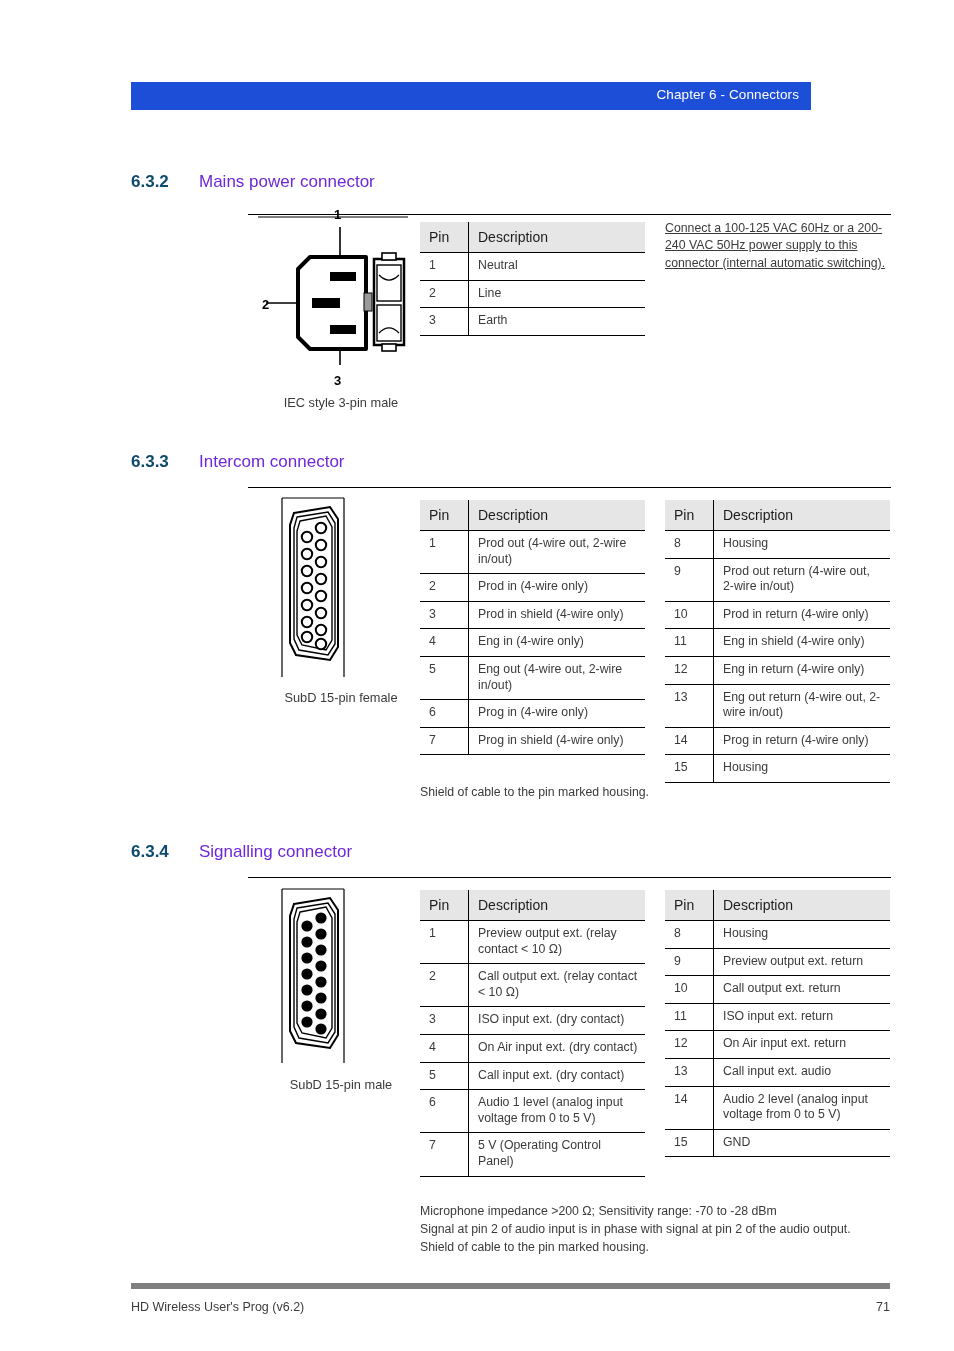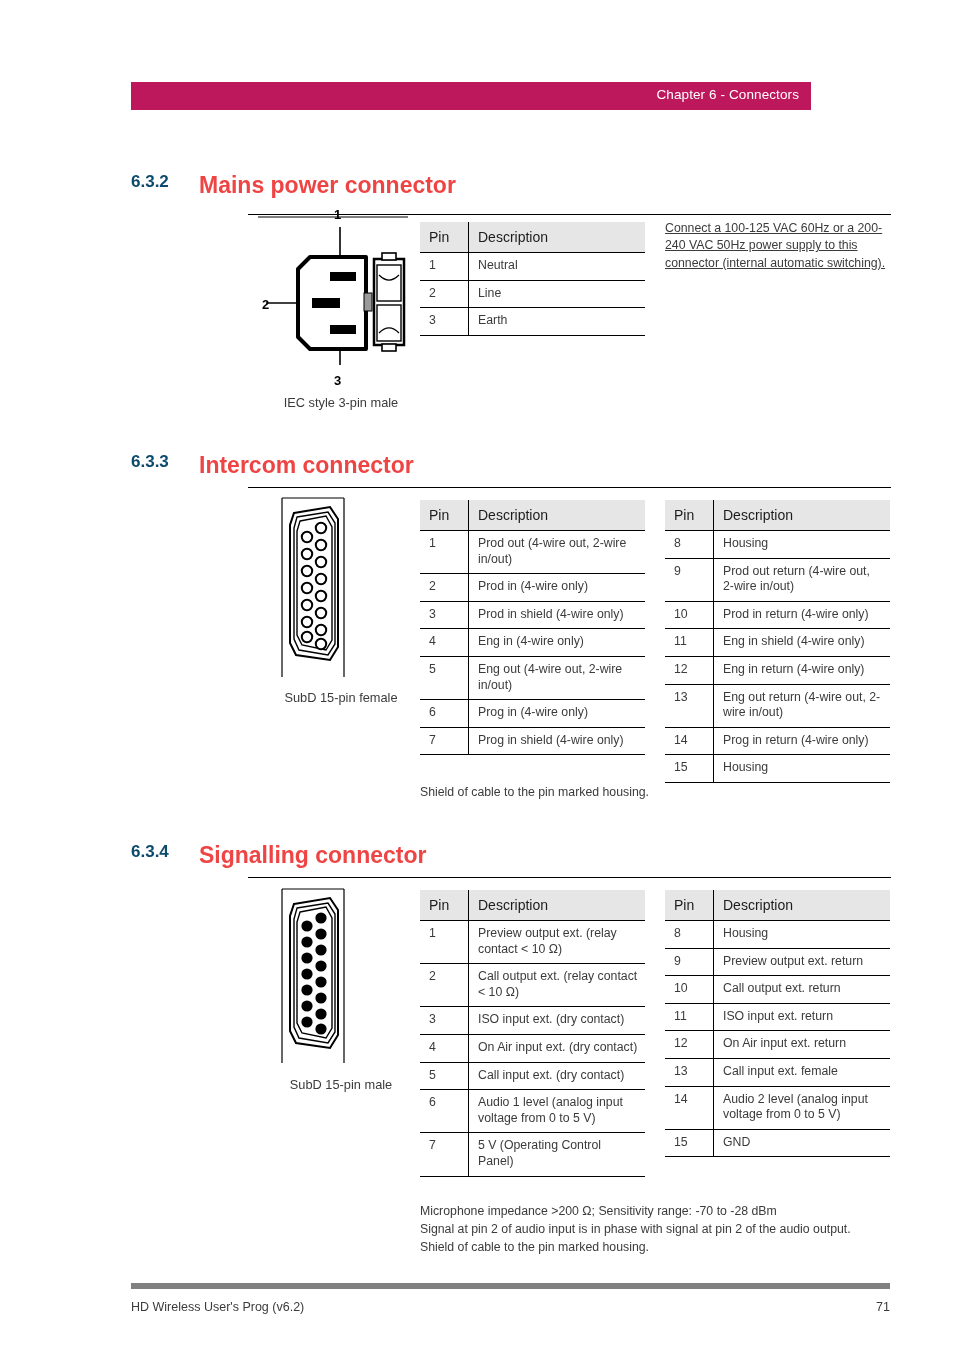--- a/index.html
+++ b/index.html
@@ -16,21 +16,21 @@
     overflow: hidden;
   }
 
   
   .page-header {
     position: absolute;
     left: 131px;
     top: 82px;
     width: 680px;
     height: 28px;
-    background: #be185d;
+    background: #1d4ed8;
   }
   .page-header-text {
     position: absolute;
     right: 12px;
     top: 5px;
     font-size: 13.5px;
     color: #ffffff;
     letter-spacing: .1px;
     white-space: nowrap;
   }
@@ -51,23 +51,23 @@
     top: 0;
     font-size: 17px;
     font-weight: bold;
     color: #0c4a6e;
     white-space: nowrap;
   }
   .sec-title {
     position: absolute;
     left: 68px;
     top: 0;
-    font-size: 23px;
-    font-weight: bold;
-    color: #ef4444;
+    font-size: 17px;
+    font-weight: normal;
+    color: #6d28d9;
     white-space: nowrap;
   }
   .sec-rule {
     position: absolute;
     left: 117px;
     width: 643px;
     height: 0;
     border-top: 1.2px solid #000000;
   }
 
@@ -465,21 +465,21 @@
     <tr>
       <td class="pin-col">11</td>
       <td class="vdiv">ISO input ext. return</td>
     </tr>
     <tr>
       <td class="pin-col">12</td>
       <td class="vdiv">On Air input ext. return</td>
     </tr>
     <tr>
       <td class="pin-col">13</td>
-      <td class="vdiv">Call input ext. female</td>
+      <td class="vdiv">Call input ext. audio</td>
     </tr>
     <tr>
       <td class="pin-col">14</td>
       <td class="vdiv">Audio 2 level (analog input voltage from 0 to 5 V)</td>
     </tr>
     <tr>
       <td class="pin-col">15</td>
       <td class="vdiv">GND</td>
     </tr>
   </tbody>

